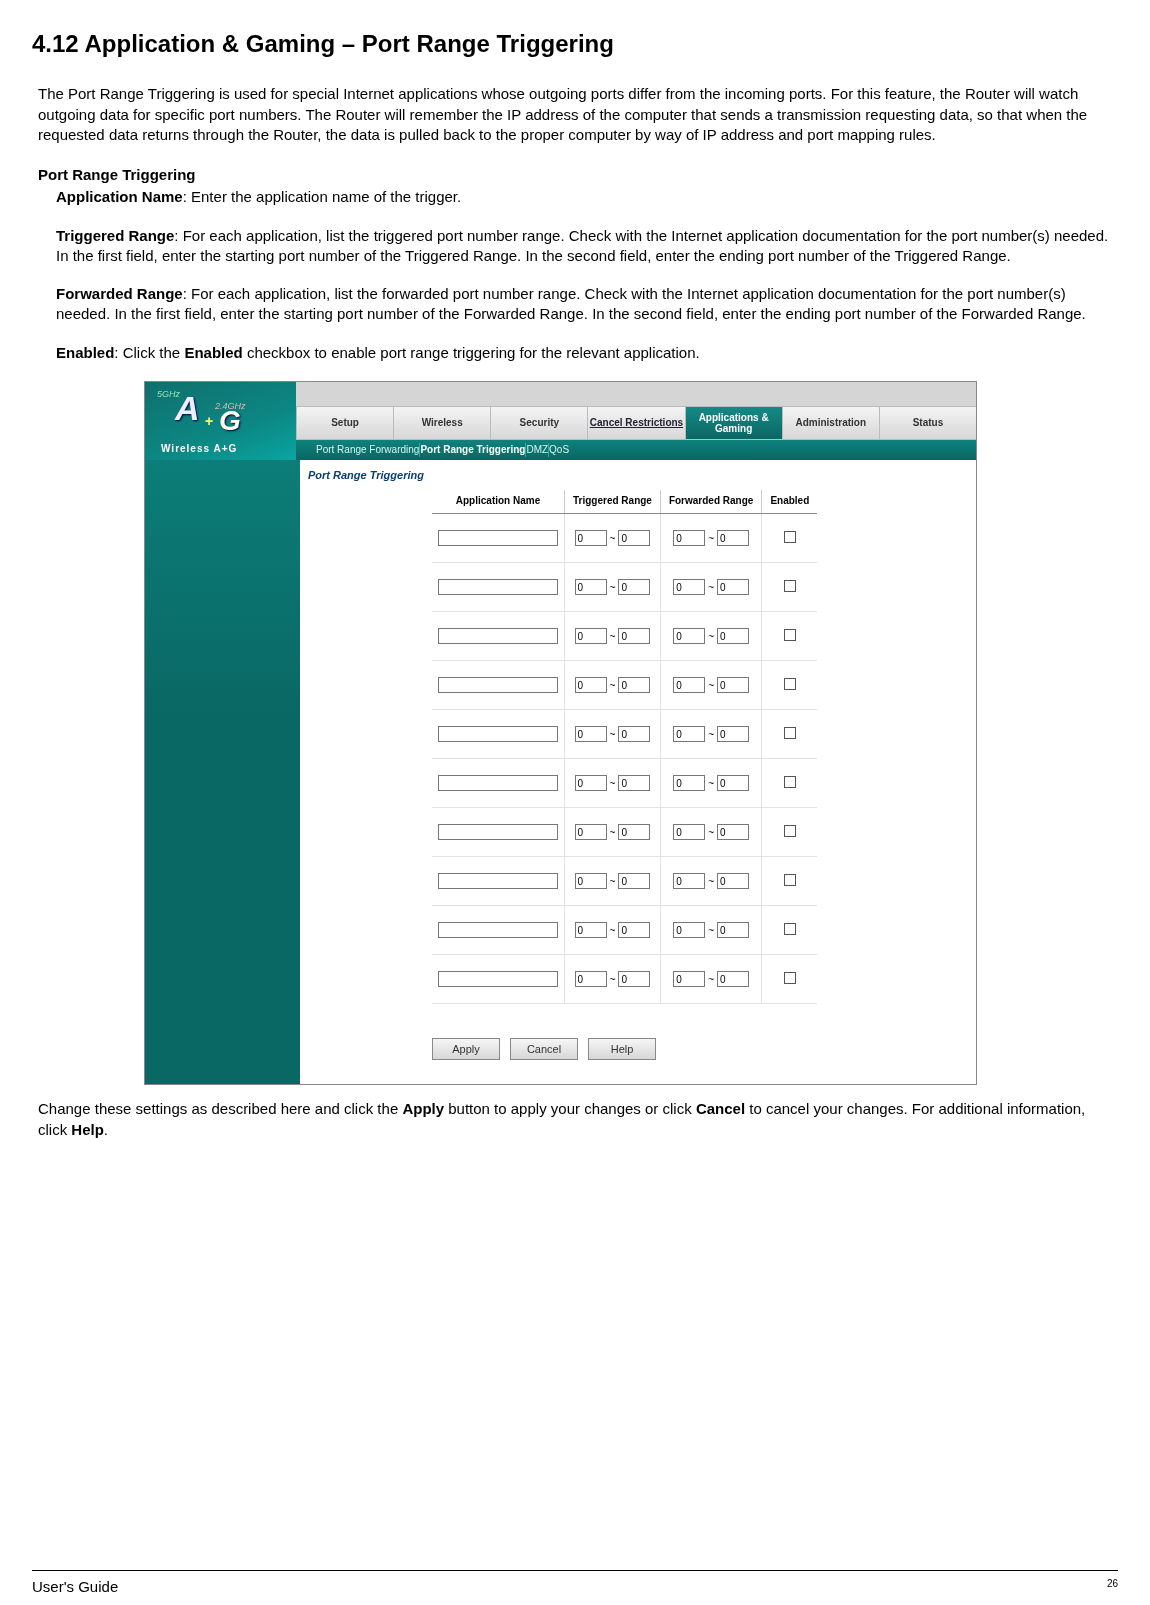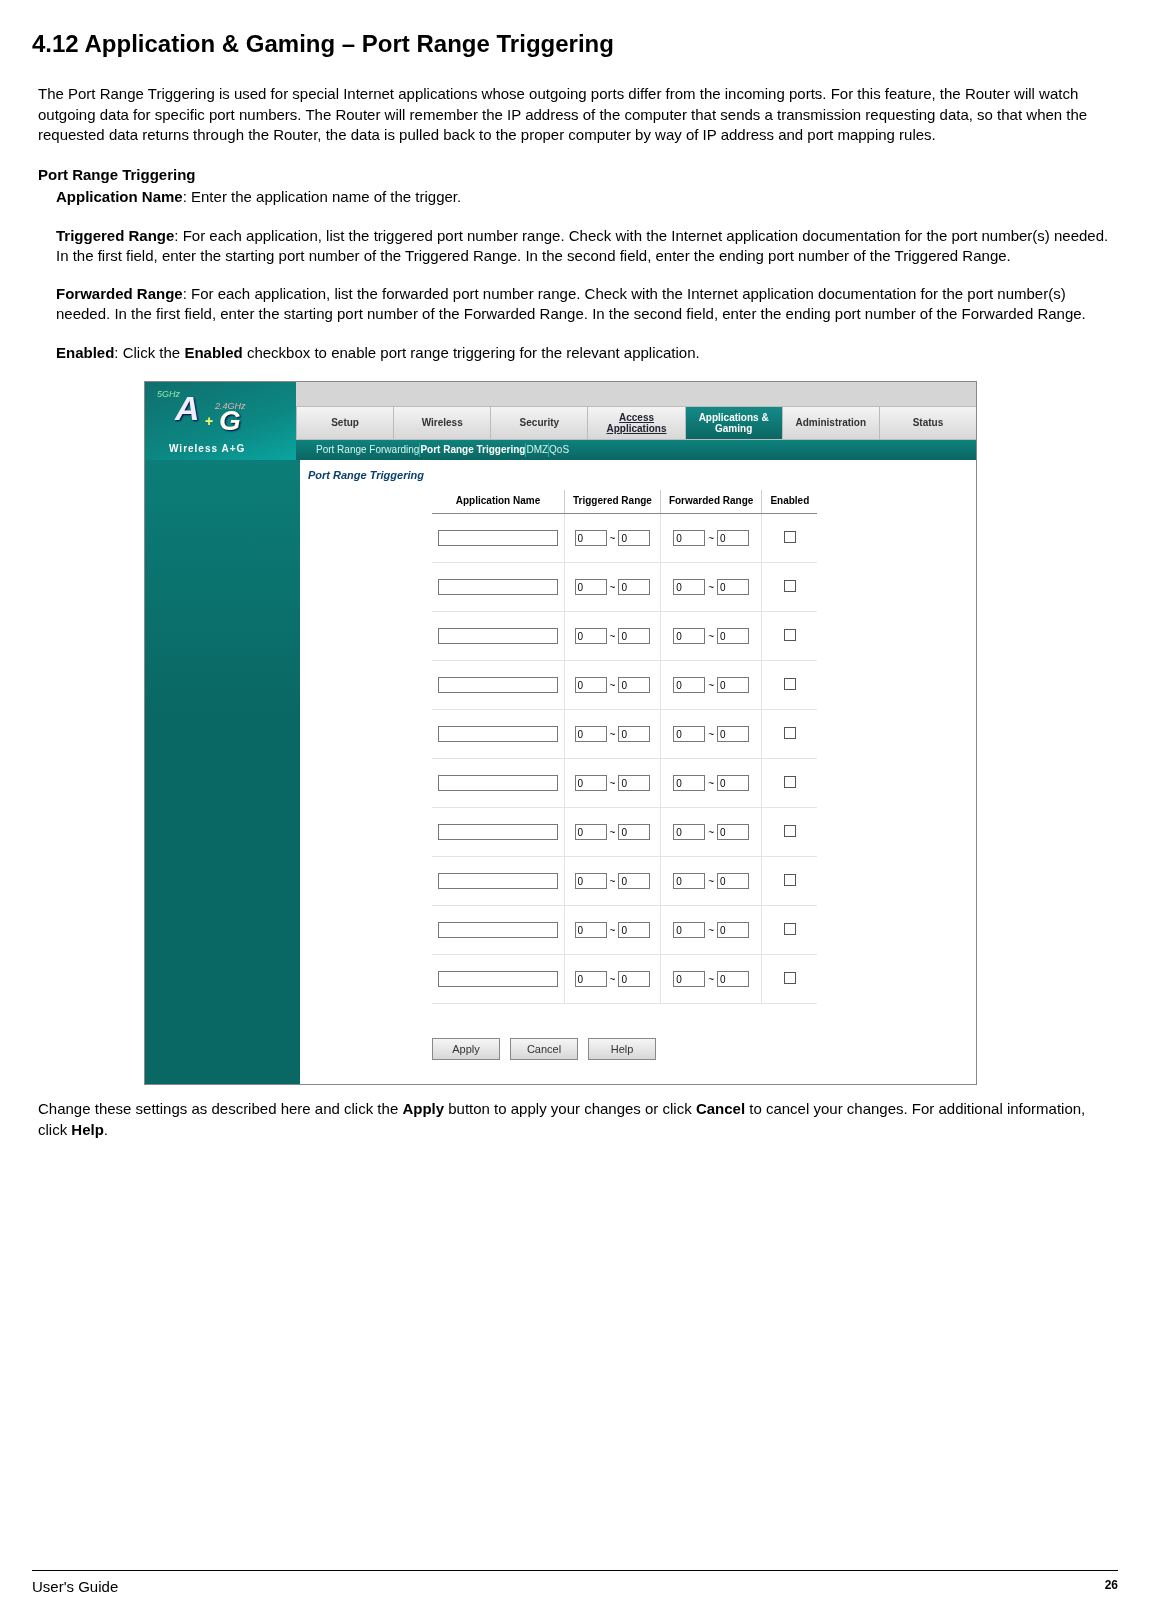--- a/index.html
+++ b/index.html
@@ -34,21 +34,21 @@
     width:151px;
     background: linear-gradient(160deg,#0f6f6d 0%,#0c8783 60%,#0aa5a0 100%);
     position:relative;
     color:#fff;
   }
   .ss-logo .ghz   { position:absolute; top:6px; left:12px; font-size:9px; font-style:italic; color:#8fe8b0; }
   .ss-logo .ghz2  { position:absolute; top:18px; left:70px; font-size:9px; font-style:italic; color:#e8b0b0; }
   .ss-logo .big   { position:absolute; top:4px; left:30px; font-size:34px; font-weight:bold; font-style:italic; color:#eef; text-shadow:1px 1px 2px #004; }
   .ss-logo .plus  { position:absolute; top:30px; left:60px; font-size:14px; font-weight:bold; color:#ff6; }
   .ss-logo .gchar { position:absolute; top:20px; left:74px; font-size:28px; font-weight:bold; font-style:italic; color:#ffe; text-shadow:1px 1px 2px #004; }
-  .ss-logo .wag   { position:absolute; bottom:4px; left:24px; font-size:10px; letter-spacing:1px; font-weight:bold; }
+  .ss-logo .wag   { position:absolute; bottom:4px; left:16px; font-size:10px; letter-spacing:1px; font-weight:bold; }
   .ss-tabs-wrap { flex:1; display:flex; flex-direction:column; }
   .ss-tabs-pad  { height:24px; background:#d5d5d5; }
   .ss-tabs {
     display:flex; height:34px;
     background:#e9e9e9;
   }
   .ss-tab {
     flex:1 1 0;
     display:flex; align-items:center; justify-content:center;
     font-size:10px; font-weight:bold; text-align:center;
@@ -122,21 +122,21 @@
     display:flex; align-items:center; justify-content:center;
     color:#333;
   }
   .footer-line {
     border-top:1px solid #000;
     margin-top:430px;
     padding-top:6px;
     display:flex; justify-content:space-between;
     font-size:15px;
   }
-  .footer-line .pg { font-size:12px;font-weight:bold; }
+  .footer-line .pg { font-size:10px; }
 </style>
 </head>
 <body>
 
 <h1 class="sec-title">4.12 Application &amp; Gaming – Port Range Triggering</h1>
 
 <p class="intro">The Port Range Triggering is used for special Internet applications whose outgoing ports differ from the incoming ports. For this feature, the Router will watch outgoing data for specific port numbers. The Router will remember the IP address of the computer that sends a transmission requesting data, so that when the requested data returns through the Router, the data is pulled back to the proper computer by way of IP address and port mapping rules.</p>
 
 <p class="sub-head">Port Range Triggering</p>
 
@@ -165,21 +165,21 @@
       <span class="gchar">G</span>
       <span class="ghz2">2.4GHz</span>
       <span class="wag">Wireless A+G</span>
     </div>
     <div class="ss-tabs-wrap">
       <div class="ss-tabs-pad"></div>
       <div class="ss-tabs" id="main-tabs">
           <div class="ss-tab">Setup</div>
           <div class="ss-tab">Wireless</div>
           <div class="ss-tab">Security</div>
-          <div class="ss-tab link">Access Applications</div>
+          <div class="ss-tab link">Cancel Restrictions</div>
           <div class="ss-tab active">Applications &amp; Gaming</div>
           <div class="ss-tab">Administration</div>
           <div class="ss-tab">Status</div>
         </div>
       <div class="ss-subtabs" id="sub-tabs">
           <div class="ss-subtab">Port Range Forwarding</div>
           <div class="ss-subtab active">Port Range Triggering</div>
           <div class="ss-subtab">DMZ</div>
           <div class="ss-subtab">QoS</div>
         </div>

